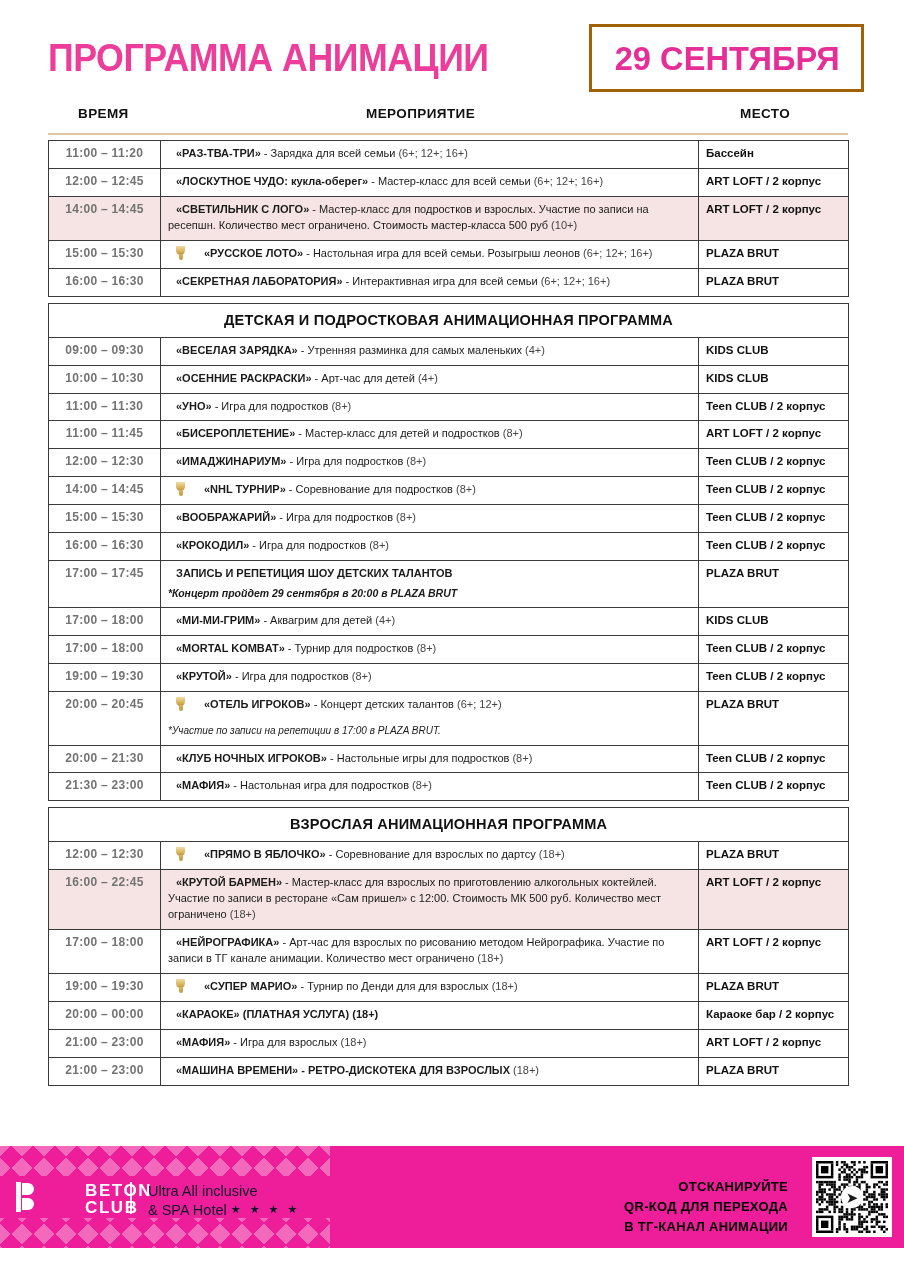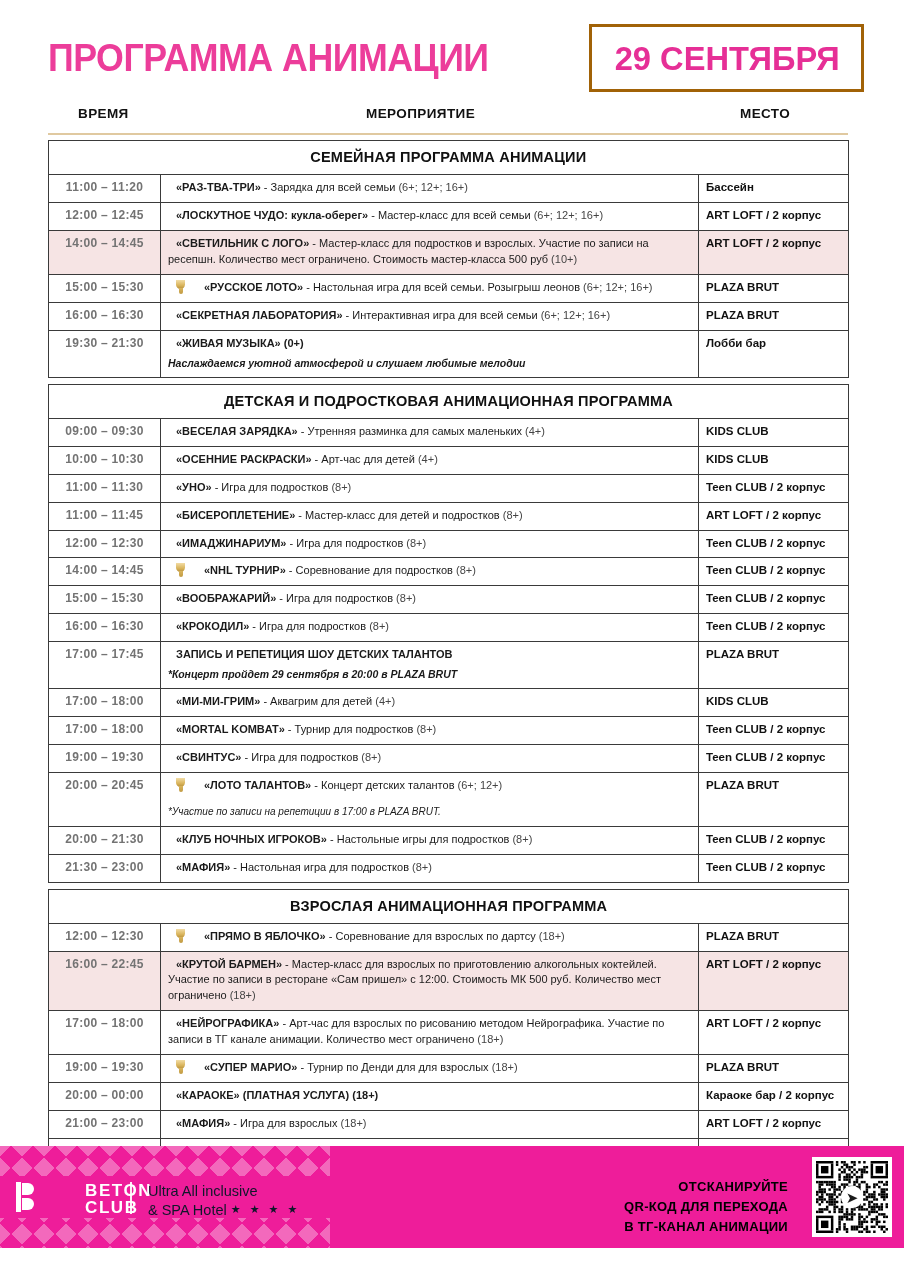--- a/index.html
+++ b/index.html
@@ -339,23 +339,20 @@
   </div>
   <div class="gold-rule"></div>
 
   <table class="schedule">
     <colgroup>
       <col class="c-time">
         <col class="c-event">
         <col class="c-place">
     </colgroup>
     <tbody id="schedule-body">
-        <tr class="section-row">
-          <td colspan="3"><span class="section-title">СЕМЕЙНАЯ ПРОГРАММА АНИМАЦИИ</span></td>
-        </tr>
         <tr>
           <td class="cell-time">11:00 – 11:20</td>
           <td class="cell-event"><span class="ev-name">«РАЗ-ТВА-ТРИ»</span><span class="ev-desc"> - Зарядка для всей семьи </span><span class="ev-age">(6+; 12+; 16+)</span></td>
           <td class="cell-place">Бассейн</td>
         </tr>
         <tr>
           <td class="cell-time">12:00 – 12:45</td>
           <td class="cell-event"><span class="ev-name">«ЛОСКУТНОЕ ЧУДО: кукла-оберег»</span><span class="ev-desc"> - Мастер-класс для всей семьи </span><span class="ev-age">(6+; 12+; 16+)</span></td>
           <td class="cell-place">ART LOFT / 2 корпус</td>
         </tr>
@@ -367,25 +364,20 @@
         <tr>
           <td class="cell-time">15:00 – 15:30</td>
           <td class="cell-event"><span class="trophy"></span><span class="ev-name">«РУССКОЕ ЛОТО»</span><span class="ev-desc"> - Настольная игра для всей семьи. Розыгрыш леонов </span><span class="ev-age">(6+; 12+; 16+)</span></td>
           <td class="cell-place">PLAZA BRUT</td>
         </tr>
         <tr>
           <td class="cell-time">16:00 – 16:30</td>
           <td class="cell-event"><span class="ev-name">«СЕКРЕТНАЯ ЛАБОРАТОРИЯ»</span><span class="ev-desc"> - Интерактивная игра для всей семьи </span><span class="ev-age">(6+; 12+; 16+)</span></td>
           <td class="cell-place">PLAZA BRUT</td>
         </tr>
-        <tr>
-          <td class="cell-time">19:30 – 21:30</td>
-          <td class="cell-event"><span class="ev-name">«ЖИВАЯ МУЗЫКА» (0+)</span><span class="ev-note">Наслаждаемся уютной атмосферой и слушаем любимые мелодии</span></td>
-          <td class="cell-place">Лобби бар</td>
-        </tr>
         <tr class="spacer-row">
           <td colspan="3"></td>
         </tr>
         <tr class="section-row">
           <td colspan="3"><span class="section-title">ДЕТСКАЯ И ПОДРОСТКОВАЯ АНИМАЦИОННАЯ ПРОГРАММА</span></td>
         </tr>
         <tr>
           <td class="cell-time">09:00 – 09:30</td>
           <td class="cell-event"><span class="ev-name">«ВЕСЕЛАЯ ЗАРЯДКА»</span><span class="ev-desc"> - Утренняя разминка для самых маленьких </span><span class="ev-age">(4+)</span></td>
           <td class="cell-place">KIDS CLUB</td>
@@ -435,26 +427,26 @@
           <td class="cell-event"><span class="ev-name">«МИ-МИ-ГРИМ»</span><span class="ev-desc"> - Аквагрим для детей </span><span class="ev-age">(4+)</span></td>
           <td class="cell-place">KIDS CLUB</td>
         </tr>
         <tr>
           <td class="cell-time">17:00 – 18:00</td>
           <td class="cell-event"><span class="ev-name">«MORTAL KOMBAT»</span><span class="ev-desc"> - Турнир для подростков </span><span class="ev-age">(8+)</span></td>
           <td class="cell-place">Teen CLUB / 2 корпус</td>
         </tr>
         <tr>
           <td class="cell-time">19:00 – 19:30</td>
-          <td class="cell-event"><span class="ev-name">«СВИНТУС»</span><span class="ev-desc"> - Игра для подростков </span><span class="ev-age">(8+)</span></td>
+          <td class="cell-event"><span class="ev-name">«КРУТОЙ»</span><span class="ev-desc"> - Игра для подростков </span><span class="ev-age">(8+)</span></td>
           <td class="cell-place">Teen CLUB / 2 корпус</td>
         </tr>
         <tr>
           <td class="cell-time">20:00 – 20:45</td>
-          <td class="cell-event"><span class="trophy"></span><span class="ev-name">«ЛОТО ТАЛАНТОВ»</span><span class="ev-desc"> - Концерт детских талантов </span><span class="ev-age">(6+; 12+)</span><span class="ev-note-2">*Участие по записи на репетиции в 17:00 в  PLAZA BRUT.</span></td>
+          <td class="cell-event"><span class="trophy"></span><span class="ev-name">«ОТЕЛЬ ИГРОКОВ»</span><span class="ev-desc"> - Концерт детских талантов </span><span class="ev-age">(6+; 12+)</span><span class="ev-note-2">*Участие по записи на репетиции в 17:00 в  PLAZA BRUT.</span></td>
           <td class="cell-place">PLAZA BRUT</td>
         </tr>
         <tr>
           <td class="cell-time">20:00 – 21:30</td>
           <td class="cell-event"><span class="ev-name">«КЛУБ НОЧНЫХ ИГРОКОВ»</span><span class="ev-desc"> - Настольные игры для подростков </span><span class="ev-age">(8+)</span></td>
           <td class="cell-place">Teen CLUB / 2 корпус</td>
         </tr>
         <tr>
           <td class="cell-time">21:30 – 23:00</td>
           <td class="cell-event"><span class="ev-name">«МАФИЯ»</span><span class="ev-desc"> - Настольная игра для подростков </span><span class="ev-age">(8+)</span></td>

